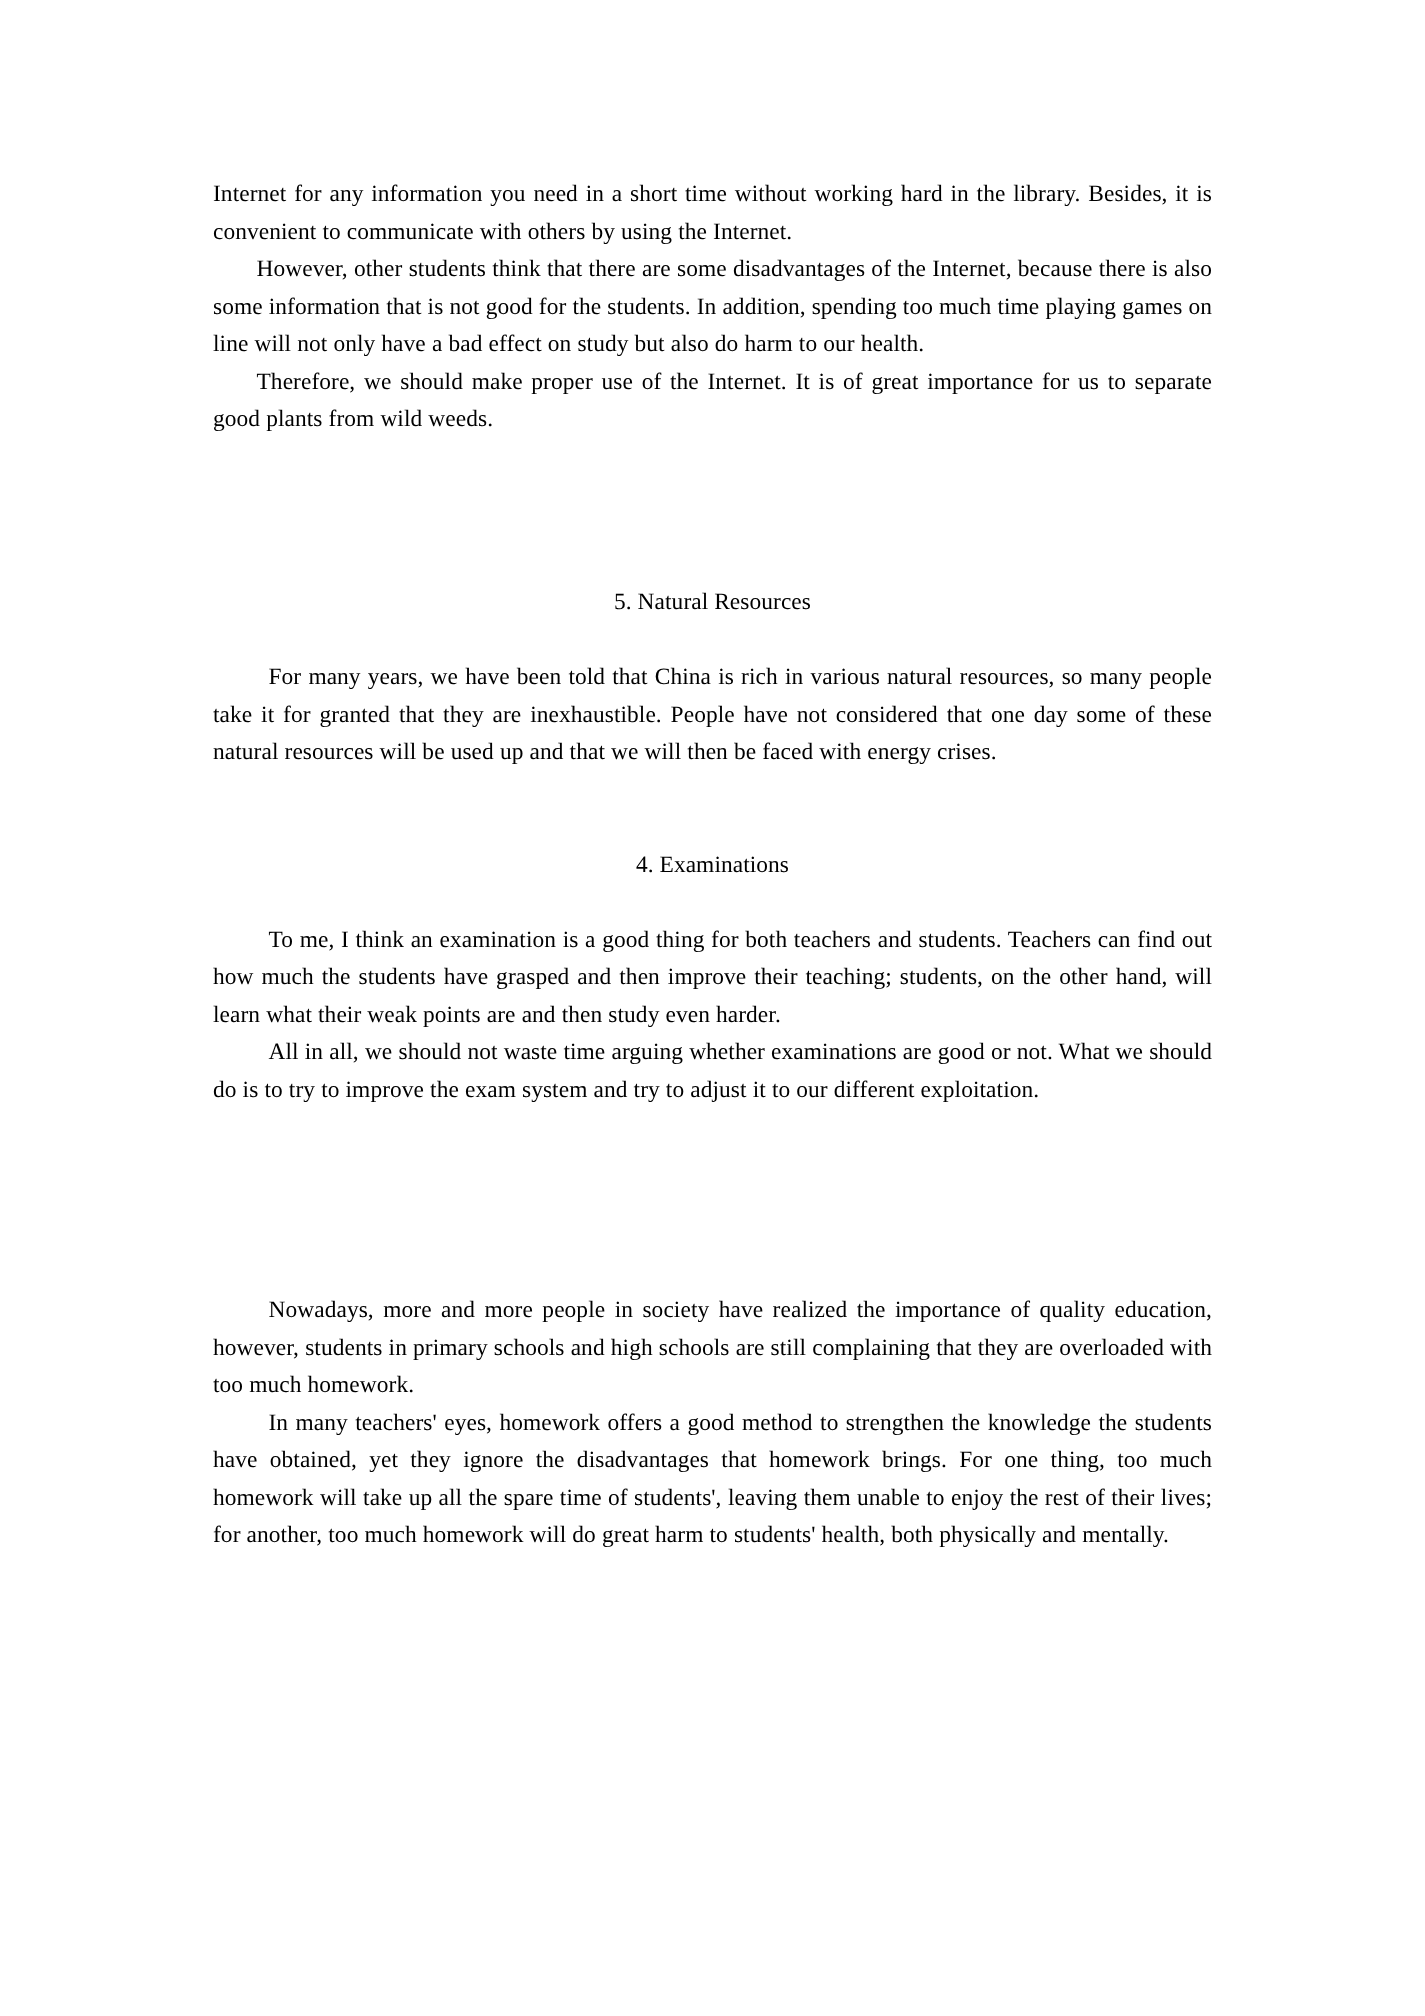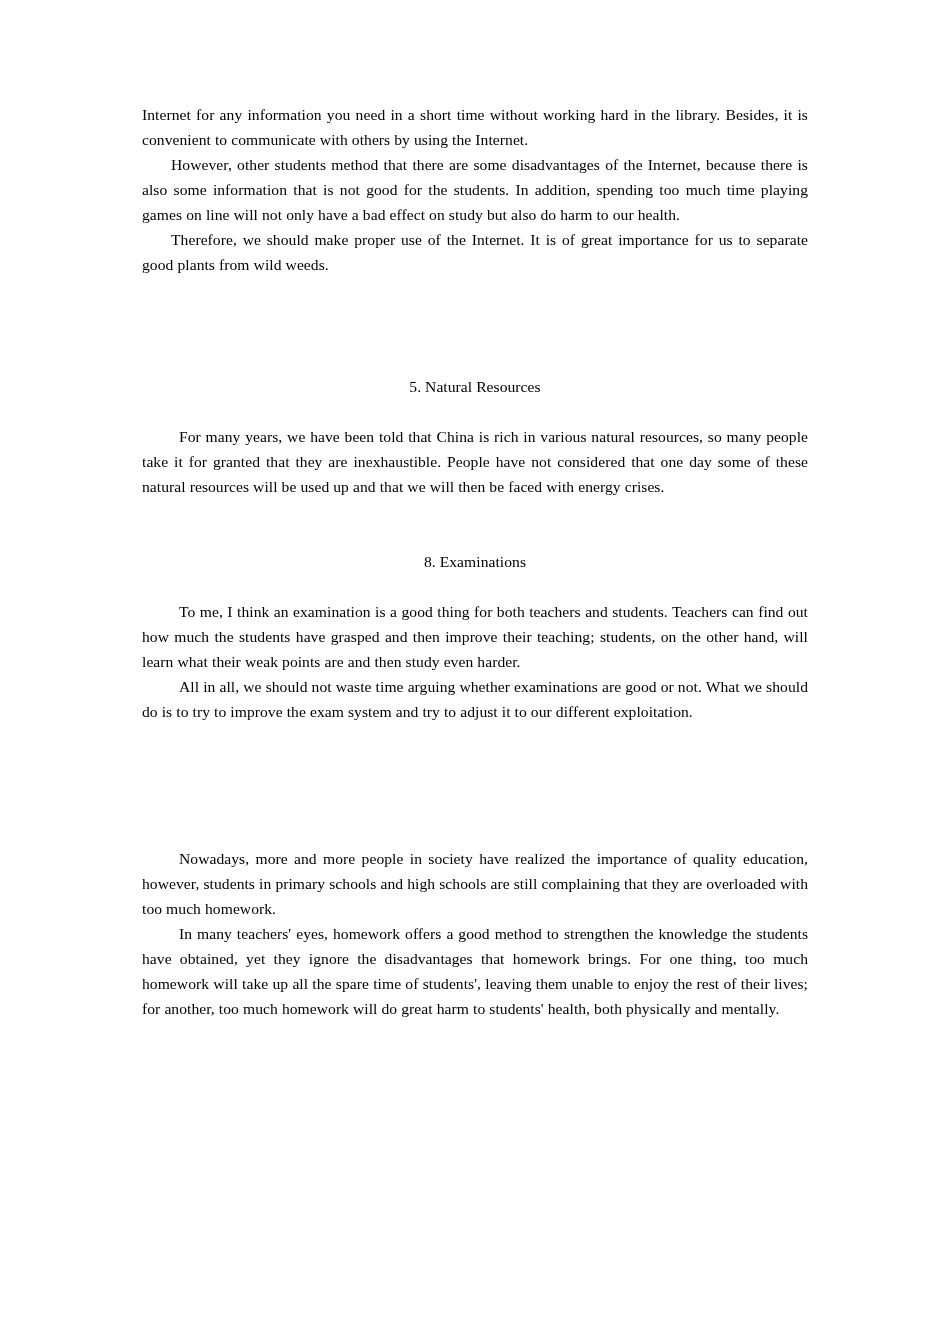--- a/index.html
+++ b/index.html
@@ -15,21 +15,21 @@
     background: #ffffff;
     margin: 0 auto;
     overflow: hidden;
     font-family: "Liberation Serif", "DejaVu Serif", serif;
     color: #000000;
     -webkit-font-smoothing: antialiased;
   }
   .content {
     position: absolute;
     left: 142px;
-    top: 102px;
+    top: 117px;
     width: 666px;
   }
   
   p.para {
     margin: 0;
     font-size: 15.6px;
     line-height: 25px;
     text-align: justify;
     text-justify: inter-word;
     text-indent: 0;
@@ -62,36 +62,36 @@
   }
 </style>
 </head>
 <body>
 
 <div class="page">
   <div class="content">
 
     <div class="block-justify">
       <p class="para">Internet for any information you need in a short time without working hard in the library. Besides, it is convenient to communicate with others by using the Internet.</p>
-      <p class="para indent-sm">However, other students method that there are some disadvantages of the Internet, because there is also some information that is not good for the students. In addition, spending too much time playing games on line will not only have a bad effect on study but also do harm to our health.</p>
+      <p class="para indent-sm">However, other students think that there are some disadvantages of the Internet, because there is also some information that is not good for the students. In addition, spending too much time playing games on line will not only have a bad effect on study but also do harm to our health.</p>
       <p class="para indent-sm">Therefore, we should make proper use of the Internet. It is of great importance for us to separate good plants from wild weeds.</p>
     </div>
 
     <div class="gap-xl"></div>
 
     <div>
       <h2 class="section-heading">5. Natural Resources</h2>
       <div class="gap-heading"></div>
       <p class="para indent-lg">For many years, we have been told that China is rich in various natural resources, so many people take it for granted that they are inexhaustible. People have not considered that one day some of these natural resources will be used up and that we will then be faced with energy crises.</p>
     </div>
 
     <div class="gap-md"></div>
 
     <div>
-      <h2 class="section-heading">8. Examinations</h2>
+      <h2 class="section-heading">4. Examinations</h2>
       <div class="gap-heading"></div>
       <p class="para indent-lg">To me, I think an examination is a good thing for both teachers and students. Teachers can find out how much the students have grasped and then improve their teaching; students, on the other hand, will learn what their weak points are and then study even harder.</p>
       <p class="para indent-lg">All in all, we should not waste time arguing whether examinations are good or not. What we should do is to try to improve the exam system and try to adjust it to our different exploitation.</p>
     </div>
 
     <div class="gap-xl"></div>
 
     <div>
       <div class="gap-heading"></div>
       <p class="para indent-lg">Nowadays, more and more people in society have realized the importance of quality education, however, students in primary schools and high schools are still complaining that they are overloaded with too much homework.</p>

